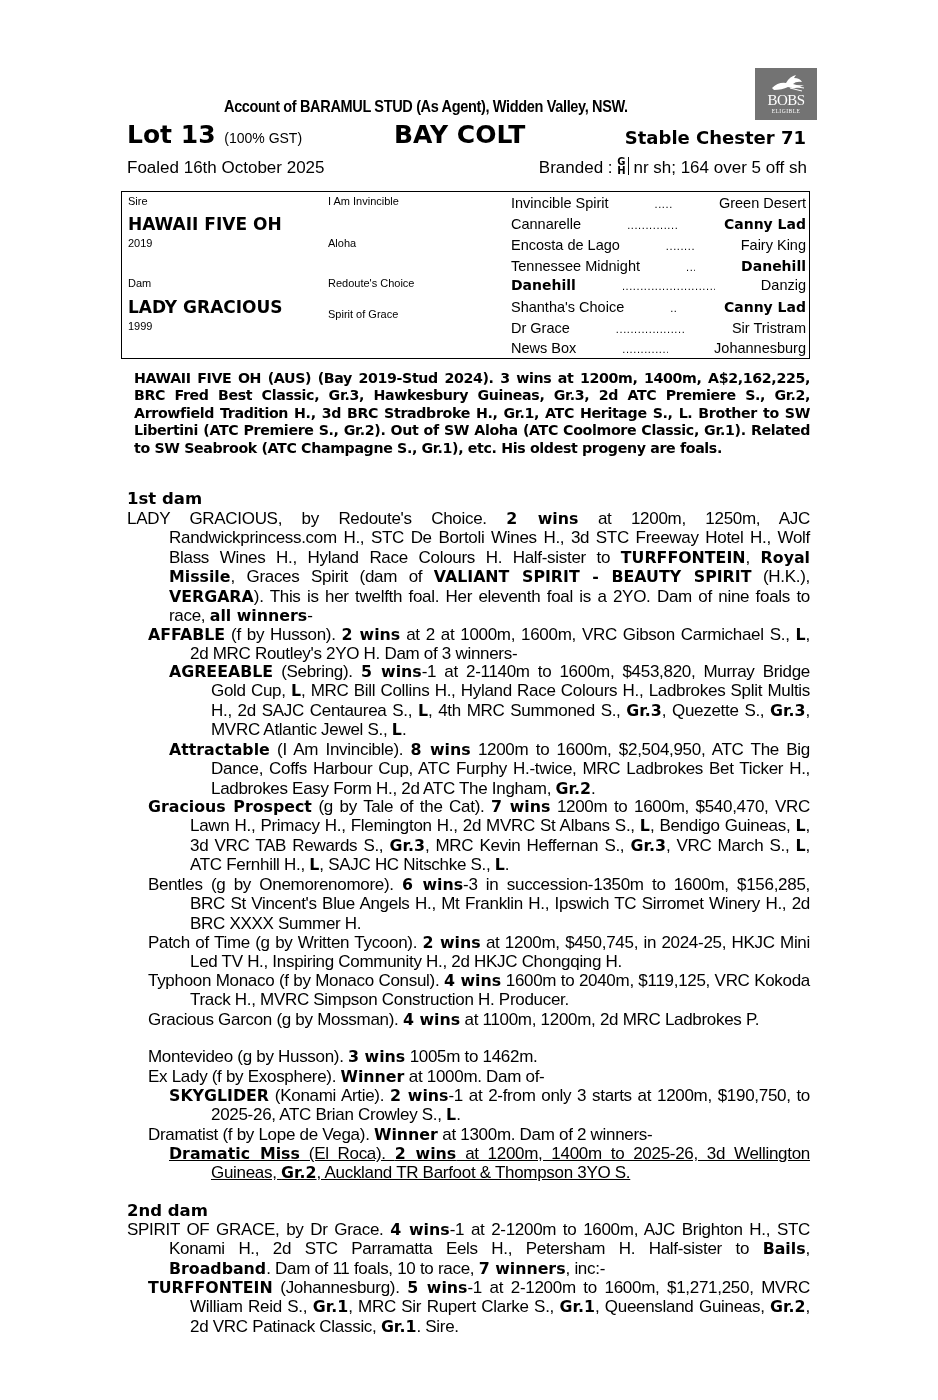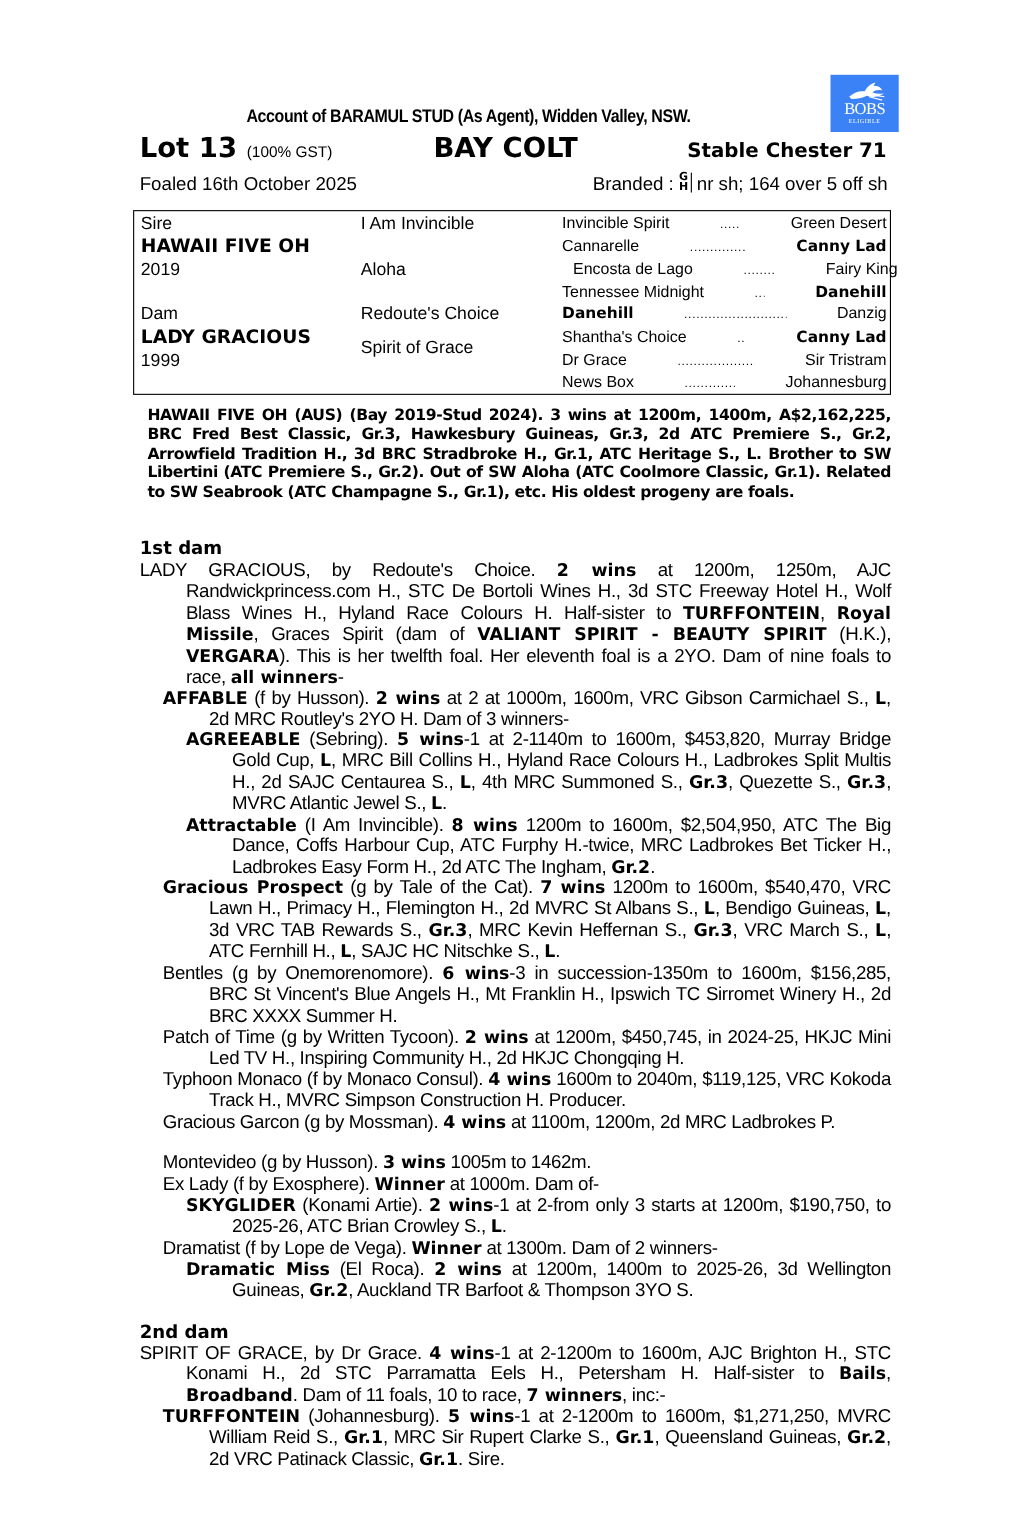--- a/index.html
+++ b/index.html
@@ -4,38 +4,38 @@
 <style>
   html, body { margin: 0; padding: 0; background: #ffffff; }
   body { width: 938px; height: 1400px; position: relative; overflow: hidden;
          font-family: "Liberation Sans", sans-serif; color: #000; }
   .page { position: absolute; left: 127px; top: 0; width: 683px; }
   .b { font-family: "DejaVu Sans", sans-serif; font-weight: bold; }
 
   
   .account { position: absolute; top: 97px; left: 97px; font-size: 16.5px; font-weight: bold;
              font-family: "Liberation Sans", sans-serif; letter-spacing: -0.4px; transform: scaleX(0.88); transform-origin: left; white-space: nowrap; }
-  .logo { position: absolute; left: 628px; top: 68px; width: 62px; height: 52px; background: #3b82f6;
+  .logo { position: absolute; left: 628px; top: 68px; width: 62px; height: 52px; background: #737373;
           color: #fff; text-align: center; }
   .logo svg { display: block; margin: 4px auto 0; }
   .logo .bobs { font-family: "Liberation Serif", serif; font-size: 15px; line-height: 13px; letter-spacing: -0.5px; }
   .logo .elig { font-family: "Liberation Serif", serif; font-size: 5.5px; letter-spacing: 0.5px; line-height: 8px; }
   .lotrow { position: absolute; top: 120px; left: 0; width: 683px; height: 30px; }
   .lot { position: absolute; left: 0; top: 0; font-size: 25px; font-family: "DejaVu Sans", sans-serif; font-weight: bold; }
   .gst { font-size: 14px; font-weight: normal; font-family: "Liberation Sans", sans-serif; }
   .colt { position: absolute; left: 267px; top: 0; font-size: 25px; font-family: "DejaVu Sans", sans-serif; font-weight: bold; }
   .stable { position: absolute; right: 4px; top: 7px; font-size: 18px; font-family: "DejaVu Sans", sans-serif; font-weight: bold; }
   .foaled { position: absolute; left: 0; top: 158px; font-size: 17px; }
   .branded { position: absolute; right: 3px; top: 158px; font-size: 17px; white-space: nowrap; }
   .brand-mark { display: inline-block; vertical-align: middle; font-family: "DejaVu Sans", sans-serif; font-weight: bold;
                 font-size: 10px; line-height: 9px; border-right: 1.5px solid #000; padding-right: 2px; margin-top: -6px; }
 
   
   .ped { position: absolute; left: -6px; top: 191px; width: 689px; height: 168px; border: 1.5px solid #000; box-sizing: border-box; }
-  .ped .cell { position: absolute; font-size: 16px; white-space: nowrap; }
+  .ped .cell { position: absolute; font-size: 11px; white-space: nowrap; }
   .ped .big { font-family: "DejaVu Sans", sans-serif; font-weight: bold; font-size: 17px; }
   .ped .g3 { position: absolute; left: 389px; width: 295px; font-size: 14.5px; display: flex; white-space: nowrap; gap: 44px; }
   .ped .g3 .dots { flex: 1; overflow: hidden; margin: 0 2px; }
   .ped .g3 .dots::before { content: "................................................................................................"; letter-spacing: 0.6px; font-size: 11px; }
   .ped .g3 .bb { font-family: "DejaVu Sans", sans-serif; font-weight: bold; font-size: 14px; }
 
   
   .sire-blurb { position: absolute; left: 7px; top: 370px; width: 676px; font-family: "DejaVu Sans", sans-serif; font-weight: bold;
                 font-size: 14.2px; line-height: 17.4px; text-align: justify; letter-spacing: -0.35px; }
 
@@ -99,21 +99,21 @@
         <div class="g3" style="top: 3px;">
           <span>Invincible Spirit</span>
           <span class="dots"></span>
           <span>Green Desert</span>
         </div>
         <div class="g3" style="top: 24px;">
           <span>Cannarelle</span>
           <span class="dots"></span>
           <span class="bb">Canny Lad</span>
         </div>
-        <div class="g3" style="top: 45px; margin-left: 10px;">
+        <div class="g3" style="top: 45px;">
           <span>Encosta de Lago</span>
           <span class="dots"></span>
           <span>Fairy King</span>
         </div>
         <div class="g3" style="top: 66px;">
           <span>Tennessee Midnight</span>
           <span class="dots"></span>
           <span class="bb">Danehill</span>
         </div>
         <div class="g3" style="top: 85px;">
@@ -149,21 +149,21 @@
       <div class="para hang2" style="top: 740px;"><span class="b">Attractable</span><span> (I Am Invincible). </span><span class="b">8 wins</span><span> 1200m to 1600m, $2,504,950, ATC The Big Dance, Coffs Harbour Cup, ATC Furphy H.-twice, MRC Ladbrokes Bet Ticker H., Ladbrokes Easy Form H., 2d ATC The Ingham, </span><span class="b">Gr.2</span><span>.</span></div>
       <div class="para hang1" style="top: 797px;"><span class="b">Gracious Prospect</span><span> (g by Tale of the Cat). </span><span class="b">7 wins</span><span> 1200m to 1600m, $540,470, VRC Lawn H., Primacy H., Flemington H., 2d MVRC St Albans S., </span><span class="b">L</span><span>, Bendigo Guineas, </span><span class="b">L</span><span>, 3d VRC TAB Rewards S., </span><span class="b">Gr.3</span><span>, MRC Kevin Heffernan S., </span><span class="b">Gr.3</span><span>, VRC March S., </span><span class="b">L</span><span>, ATC Fernhill H., </span><span class="b">L</span><span>, SAJC HC Nitschke S., </span><span class="b">L</span><span>.</span></div>
       <div class="para hang1" style="top: 875px;"><span>Bentles (g by Onemorenomore). </span><span class="b">6 wins</span><span>-3 in succession-1350m to 1600m, $156,285, BRC St Vincent's Blue Angels H., Mt Franklin H., Ipswich TC Sirromet Winery H., 2d BRC XXXX Summer H.</span></div>
       <div class="para hang1" style="top: 933px;"><span>Patch of Time (g by Written Tycoon). </span><span class="b">2 wins</span><span> at 1200m, $450,745, in 2024-25, HKJC Mini Led TV H., Inspiring Community H., 2d HKJC Chongqing H.</span></div>
       <div class="para hang1" style="top: 971px;"><span>Typhoon Monaco (f by Monaco Consul). </span><span class="b">4 wins</span><span> 1600m to 2040m, $119,125, VRC Kokoda Track H., MVRC Simpson Construction H. Producer.</span></div>
       <div class="para hang1" style="top: 1010px;"><span>Gracious Garcon (g by Mossman). </span><span class="b">4 wins</span><span> at 1100m, 1200m, 2d MRC Ladbrokes P.</span></div>
       <div class="para hang1" style="top: 1047px;"><span>Montevideo (g by Husson). </span><span class="b">3 wins</span><span> 1005m to 1462m.</span></div>
       <div class="para hang1" style="top: 1067px;"><span>Ex Lady (f by Exosphere). </span><span class="b">Winner</span><span> at 1000m. Dam of-</span></div>
       <div class="para hang2" style="top: 1086px;"><span class="b">SKYGLIDER</span><span> (Konami Artie). </span><span class="b">2 wins</span><span>-1 at 2-from only 3 starts at 1200m, $190,750, to 2025-26, ATC Brian Crowley S., </span><span class="b">L</span><span>.</span></div>
       <div class="para hang1" style="top: 1125px;"><span>Dramatist (f by Lope de Vega). </span><span class="b">Winner</span><span> at 1300m. Dam of 2 winners-</span></div>
-      <div class="para hang2" style="top: 1144px;"><span class="b">Dramatic Miss</span><span> (El Roca). </span><span class="b">2 wins</span><span> at 1200m, 1400m to 2025-26, 3d Wellington Guineas, </span><span class="b">Gr.2</span><span>, Auckland TR Barfoot &amp; Thompson 3YO S.</span></div>
+      <div class="para hang2" style="top: 1144px; text-decoration: underline;"><span class="b">Dramatic Miss</span><span> (El Roca). </span><span class="b">2 wins</span><span> at 1200m, 1400m to 2025-26, 3d Wellington Guineas, </span><span class="b">Gr.2</span><span>, Auckland TR Barfoot &amp; Thompson 3YO S.</span></div>
     </div>
 
   <div class="section-head" style="top:1201px;">2nd dam</div>
   <div id="second-dam">
       <div class="para hang0" style="top: 1220px;"><span>SPIRIT OF GRACE, by Dr Grace. </span><span class="b">4 wins</span><span>-1 at 2-1200m to 1600m, AJC Brighton H., STC Konami H., 2d STC Parramatta Eels H., Petersham H. Half-sister to </span><span class="b">Bails</span><span>, </span><span class="b">Broadband</span><span>. Dam of 11 foals, 10 to race, </span><span class="b">7 winners</span><span>, inc:-</span></div>
       <div class="para hang1" style="top: 1278px;"><span class="b">TURFFONTEIN</span><span> (Johannesburg). </span><span class="b">5 wins</span><span>-1 at 2-1200m to 1600m, $1,271,250, MVRC William Reid S., </span><span class="b">Gr.1</span><span>, MRC Sir Rupert Clarke S., </span><span class="b">Gr.1</span><span>, Queensland Guineas, </span><span class="b">Gr.2</span><span>, 2d VRC Patinack Classic, </span><span class="b">Gr.1</span><span>. Sire.</span></div>
     </div>
 </div>
 
 </body></html>

